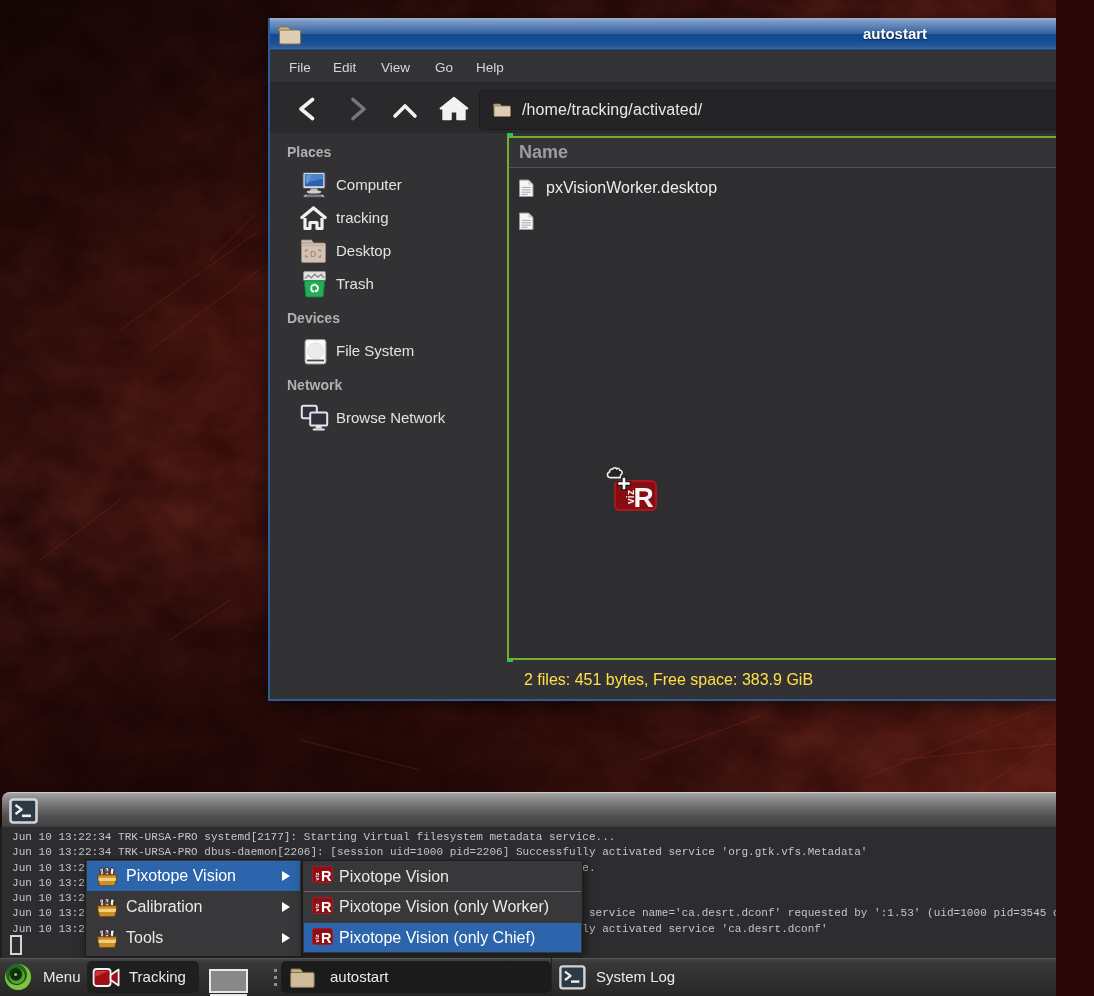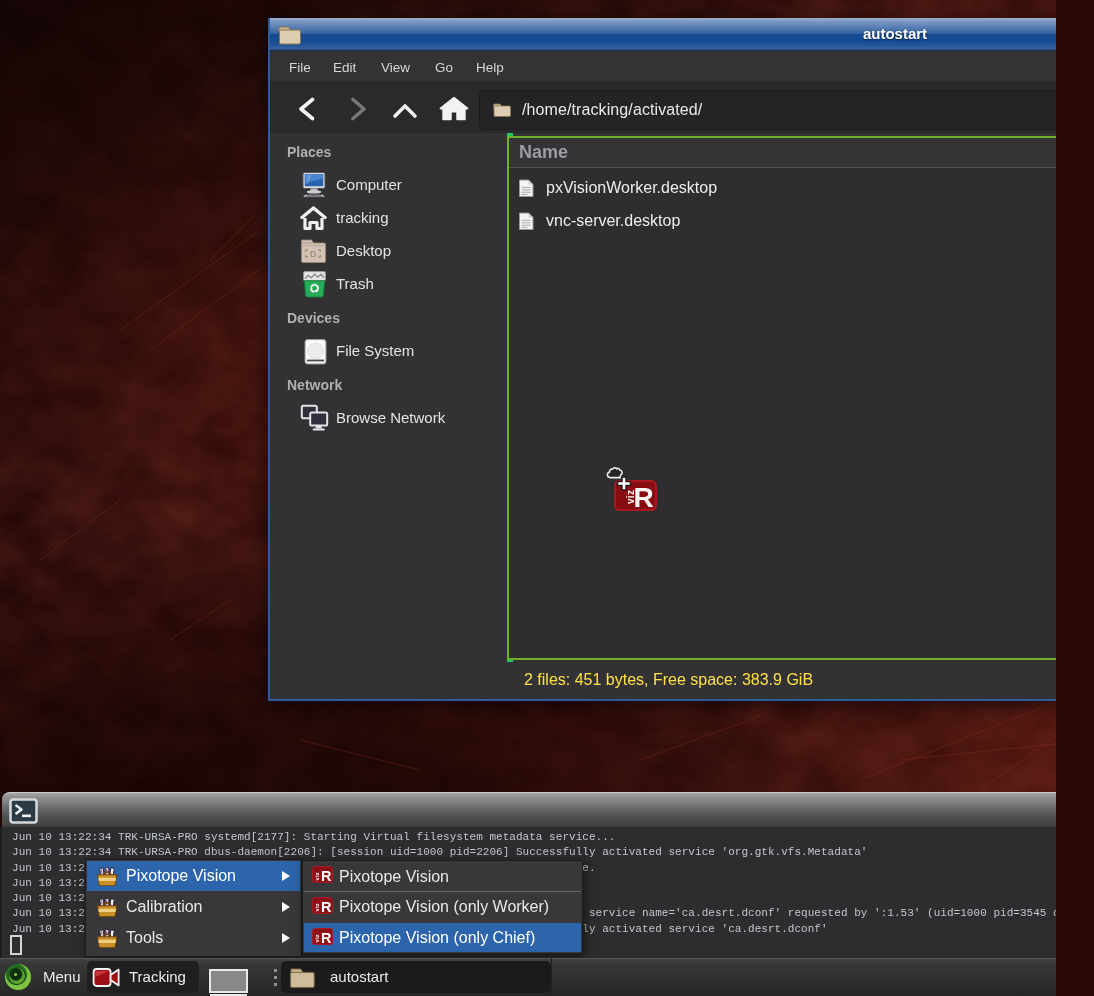--- a/index.html
+++ b/index.html
@@ -259,21 +259,20 @@
     <svg class="abs" style="left:9px;top:7px" width="17" height="19" viewBox="0 0 17 19">
      <path d="M1.5 1 h9 l4.5 4.5 v12 h-13.5 z" fill="#f5f5f5" stroke="#96969a" stroke-width="1"></path>
      <path d="M10.5 1 l4.5 4.5 h-4.5 z" fill="#cfcfd2"></path>
      <g stroke="#a9a9ad" stroke-width="1">
                 <line x1="3.6" y1="8.4" x2="12.8" y2="8.4"></line>
                 <line x1="3.6" y1="10.8" x2="12.8" y2="10.8"></line>
                 <line x1="3.6" y1="13.2" x2="12.8" y2="13.2"></line>
                 <line x1="3.6" y1="15.4" x2="9.6" y2="15.4"></line>
               </g>
     </svg>
-    <span class="flabel">vnc-server.desktop</span>
    </div>
   </div>
   <div id="statusbar">
           <span>2 files: 451 bytes, Free space: 383.9 GiB</span>
         </div>
  </div>
 </div>
 
 <svg id="dragicon" class="abs" style="left:602px;top:462px" width="62" height="54" viewBox="0 0 62 54">
  <rect x="12" y="18" width="43" height="31" rx="5.5" fill="#870d12"></rect>
@@ -401,14 +400,22 @@
  <g></g>
  <div class="abs" style="left:274px;top:11px;width:2.5px;height:19px;background:repeating-linear-gradient(#909090 0 2.5px,transparent 2.5px 7px)"></div>
  <div class="tbtn" style="left:281px;width:270px;background:#1b1b1c">
   <svg class="abs" style="left:8px;top:5px" width="27" height="23" viewBox="0 0 27 23">
    <path d="M2 3 h9.5 l2 2.6 v1.6 h-11.5 z" fill="#c9b490" stroke="#7e6a47" stroke-width="1"></path>
    <rect x="1.6" y="6.4" width="23.6" height="15" rx="1.5" fill="#cfbc9b" stroke="#7e6a47" stroke-width="1"></rect>
   </svg>
   <span class="tlabel" style="left:49px">autostart</span>
       </div>
  <div class="abs" style="left:551px;top:0;width:1px;height:38px;background:#222"></div>
+ <div class="tbtn" style="left:553px;width:250px">
+  <svg class="abs" style="left:6px;top:4px" width="27" height="25" viewBox="0 0 27 25">
+   <rect x="1.4" y="1.4" width="24" height="22" rx="2.4" fill="#2c3a45" stroke="#d2d6d9" stroke-width="2.4"></rect>
+   <path d="M6 6.6 l5.6 4.2 -5.6 4.2" fill="none" stroke="#eceff1" stroke-width="2.2" stroke-linejoin="round"></path>
+   <rect x="12" y="15.4" width="8.4" height="2.4" fill="#eceff1"></rect>
+  </svg>
+  <span class="tlabel" style="left:43px">System Log</span>
+      </div>
 </div>
 </div>
 
 </body></html>

